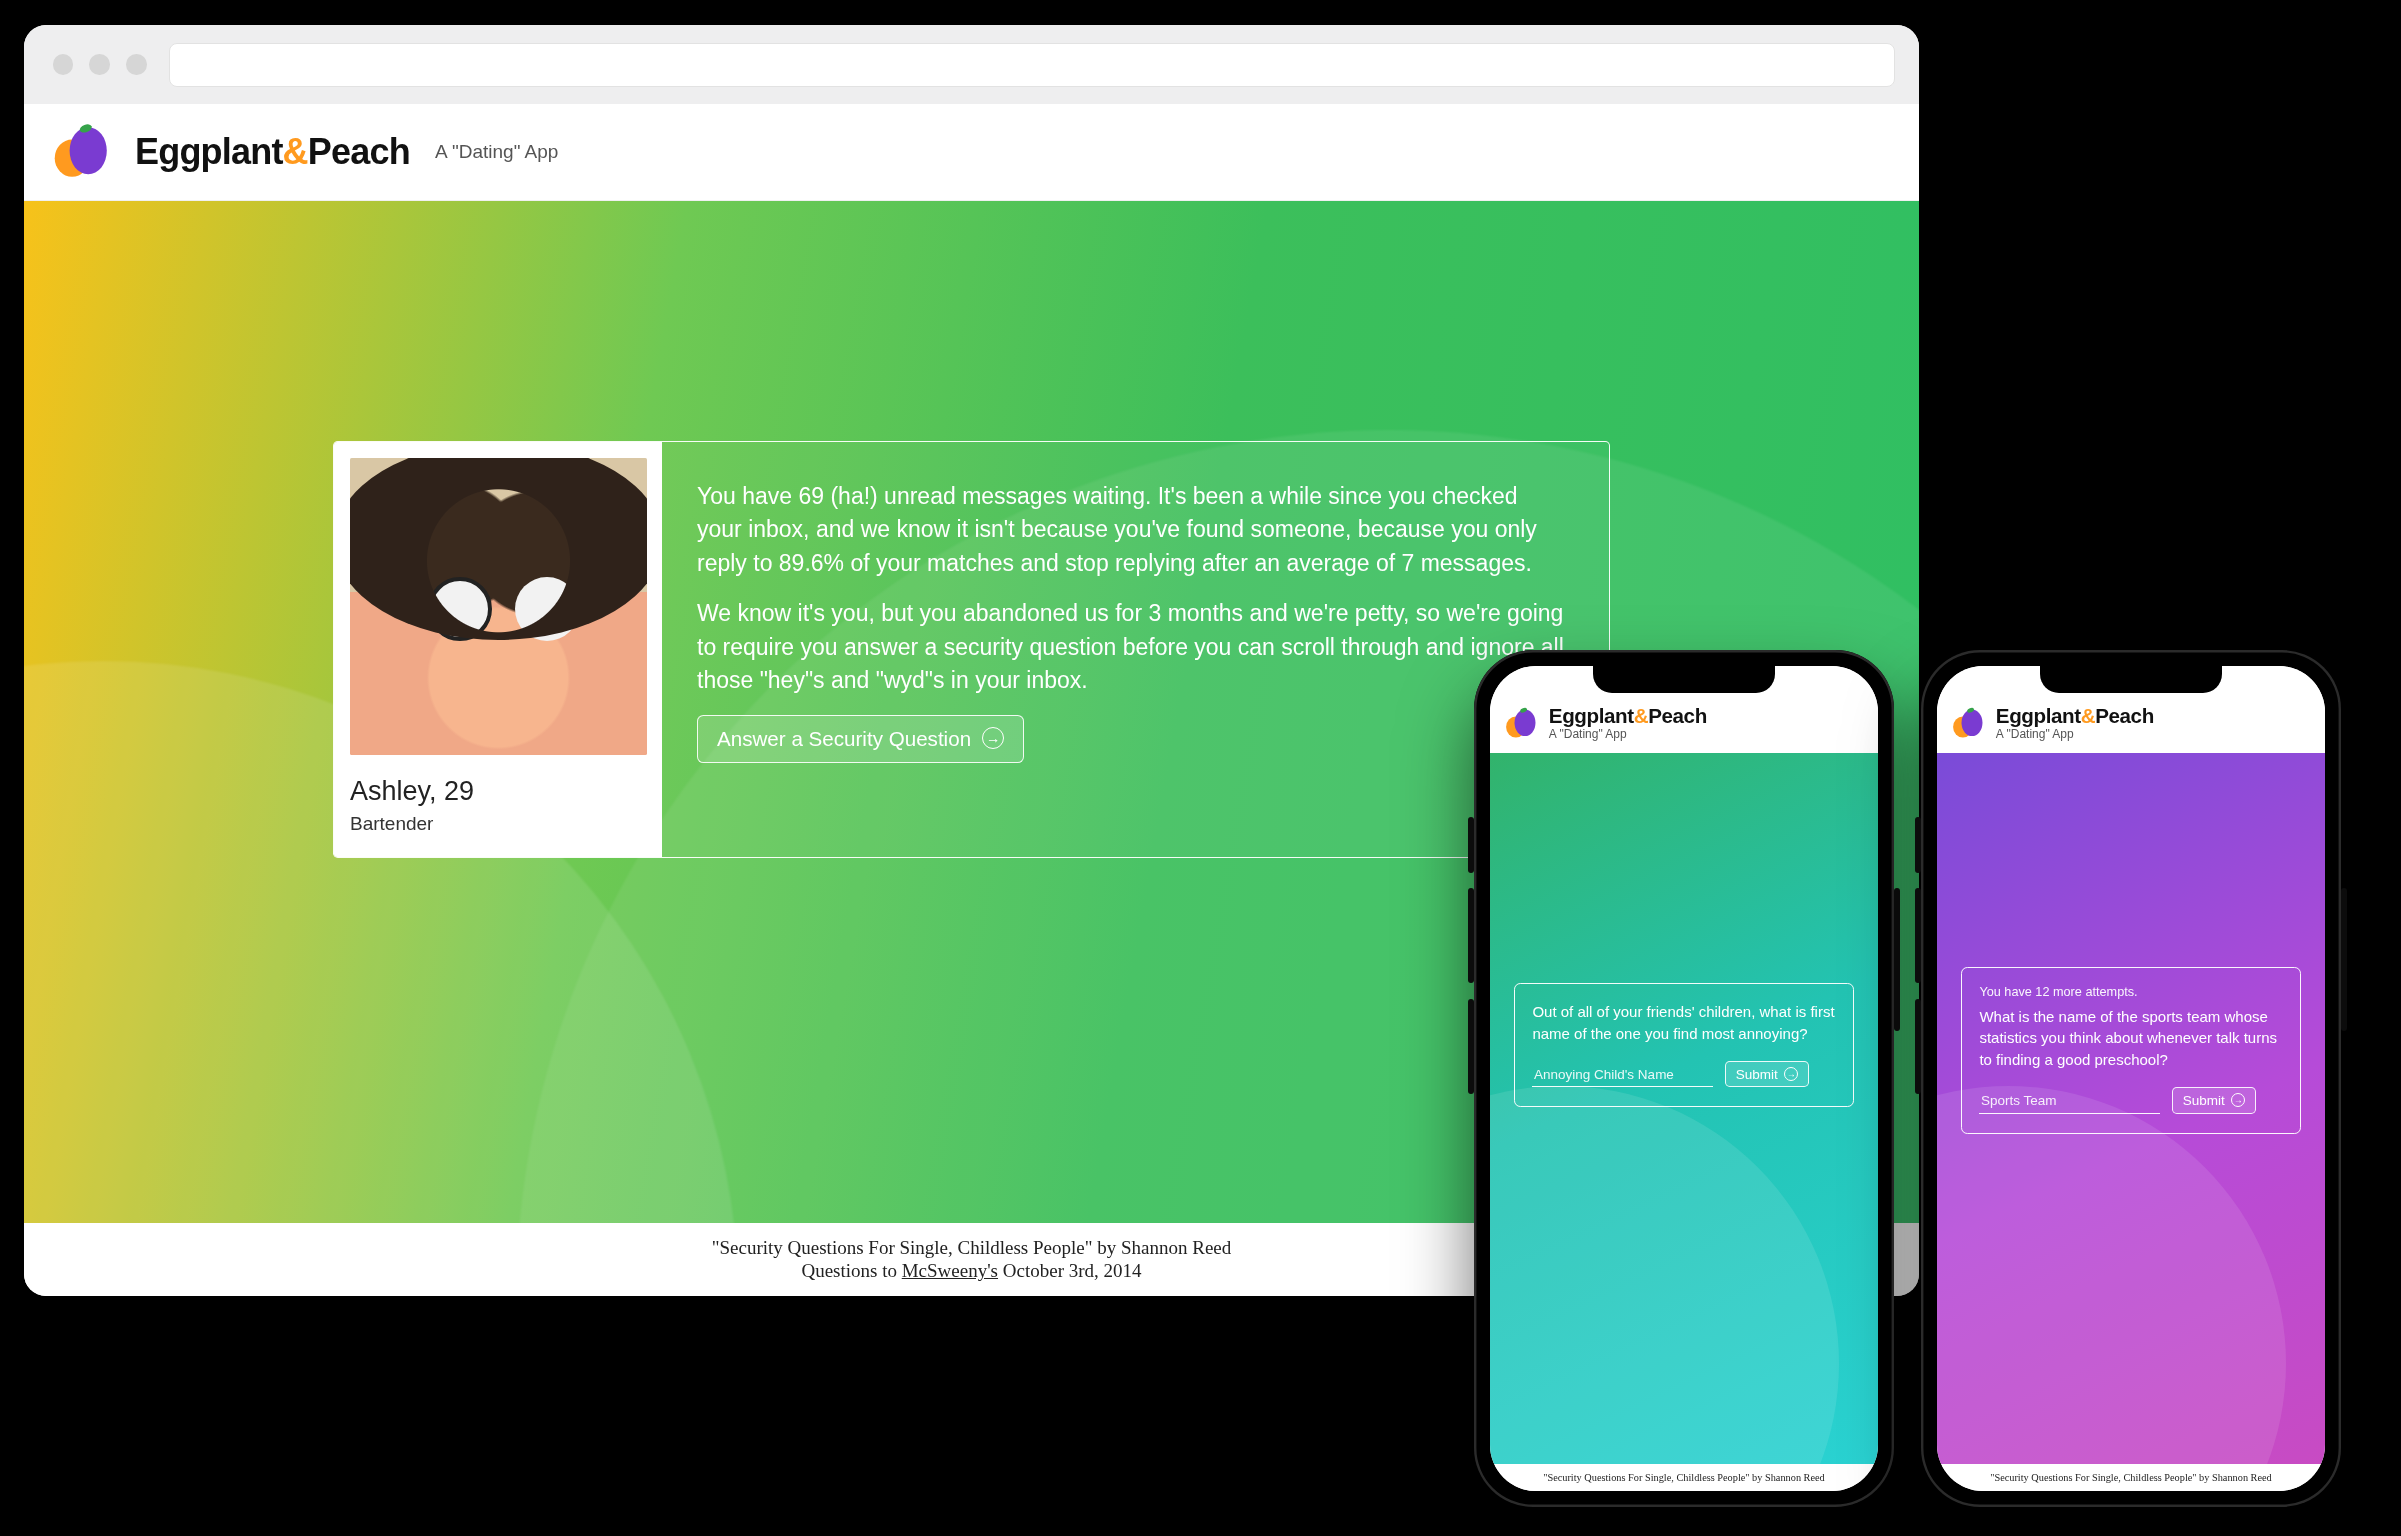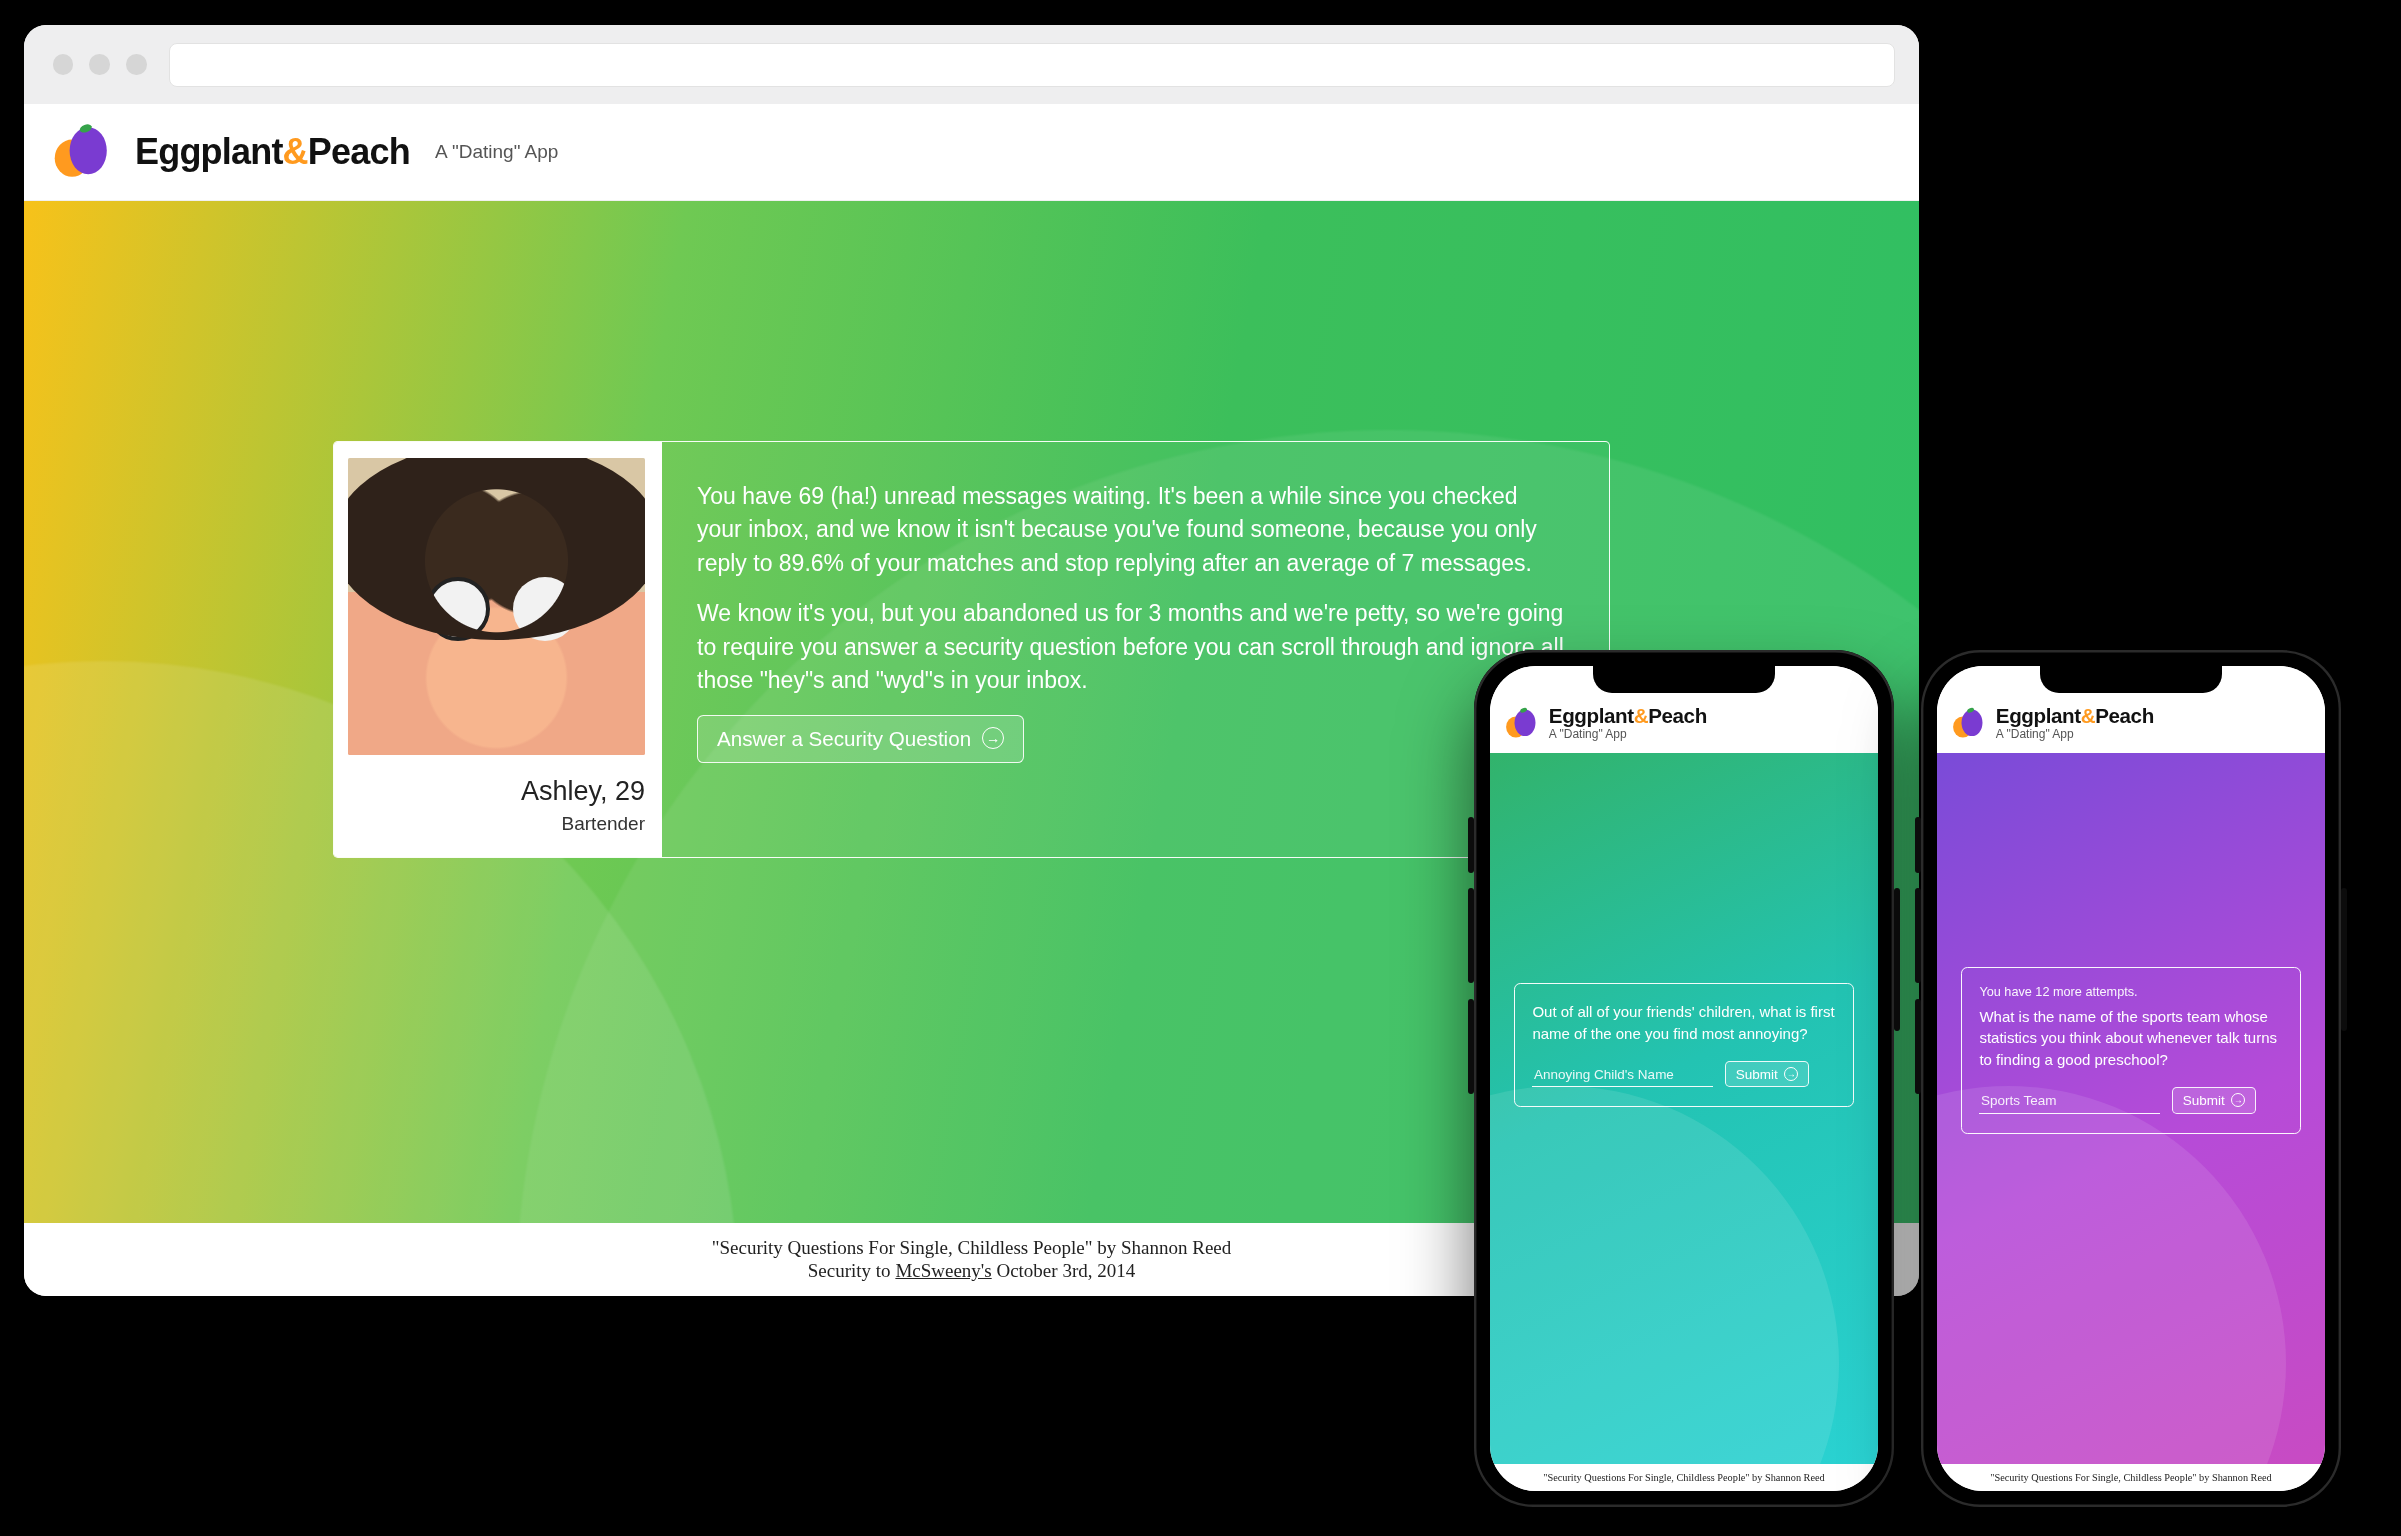--- a/index.html
+++ b/index.html
@@ -96,21 +96,21 @@
     border: 1.6px solid rgba(255,255,255,0.95);
     border-radius: 4.8px;
     background: rgba(255,255,255,0.03);
   }
   .profile-col {
     width: 328px;
     background: #fff;
     padding: 16px 16px 22px;
     display: flex;
     flex-direction: column;
-    align-items: flex-end;
+    align-items: flex-start;
     border-right: 1.6px solid rgba(255,255,255,0.9);
     border-radius: 3.2px 0 0 3.2px;
   }
   .avatar {
     width: 297px; height: 297px;
     background:
       radial-gradient(circle at 36% 30%, #3a2a1e 0 22%, transparent 23%),
       radial-gradient(circle at 62% 32%, #3a2a1e 0 22%, transparent 23%),
       radial-gradient(circle at 50% 74%, #f7b58e 0 26%, transparent 27%),
       linear-gradient(180deg,#d9c7a5 0 45%,#f0a887 45% 100%);
@@ -336,21 +336,21 @@
             <span>Answer a Security Question</span>
             <span class="arrow-icon">→</span>
           </button>
         </div>
       </div>
     </div>
 
     <div class="footer">
       <div class="line1">"Security Questions For Single, Childless People" by Shannon Reed</div>
       <div class="line2">
-        <span>Security to </span><a href="#">McSweeny's</a><span> October 3rd, 2014</span>
+        <span>Questions to </span><a href="#">McSweeny's</a><span> October 3rd, 2014</span>
       </div>
     </div>
   </div>
 
   <div class="phone teal" style="left:1474px; top:650px;">
     <div class="side-btn sb-l1"></div>
     <div class="side-btn sb-l2"></div>
     <div class="side-btn sb-l3"></div>
     <div class="side-btn sb-r"></div>
     <div class="phone-screen">

